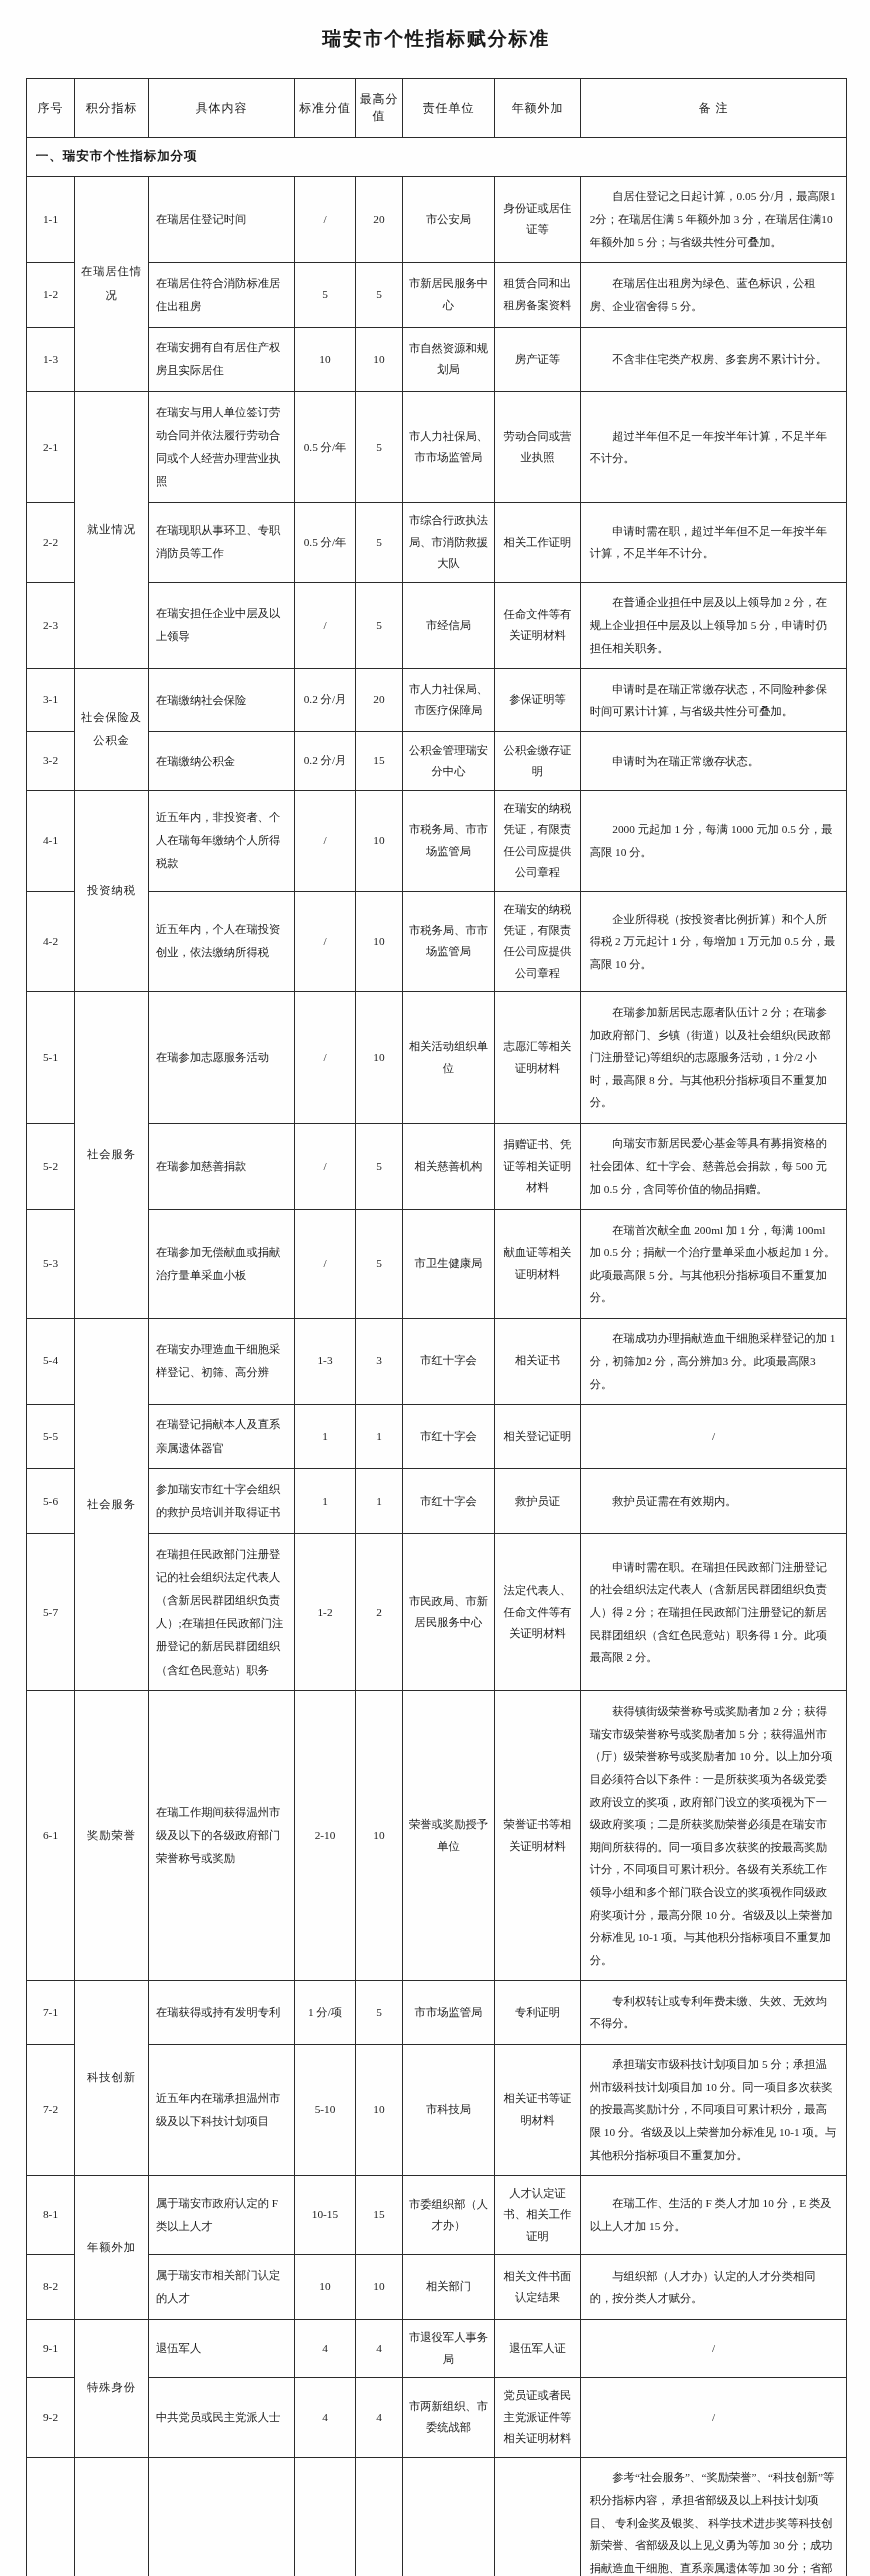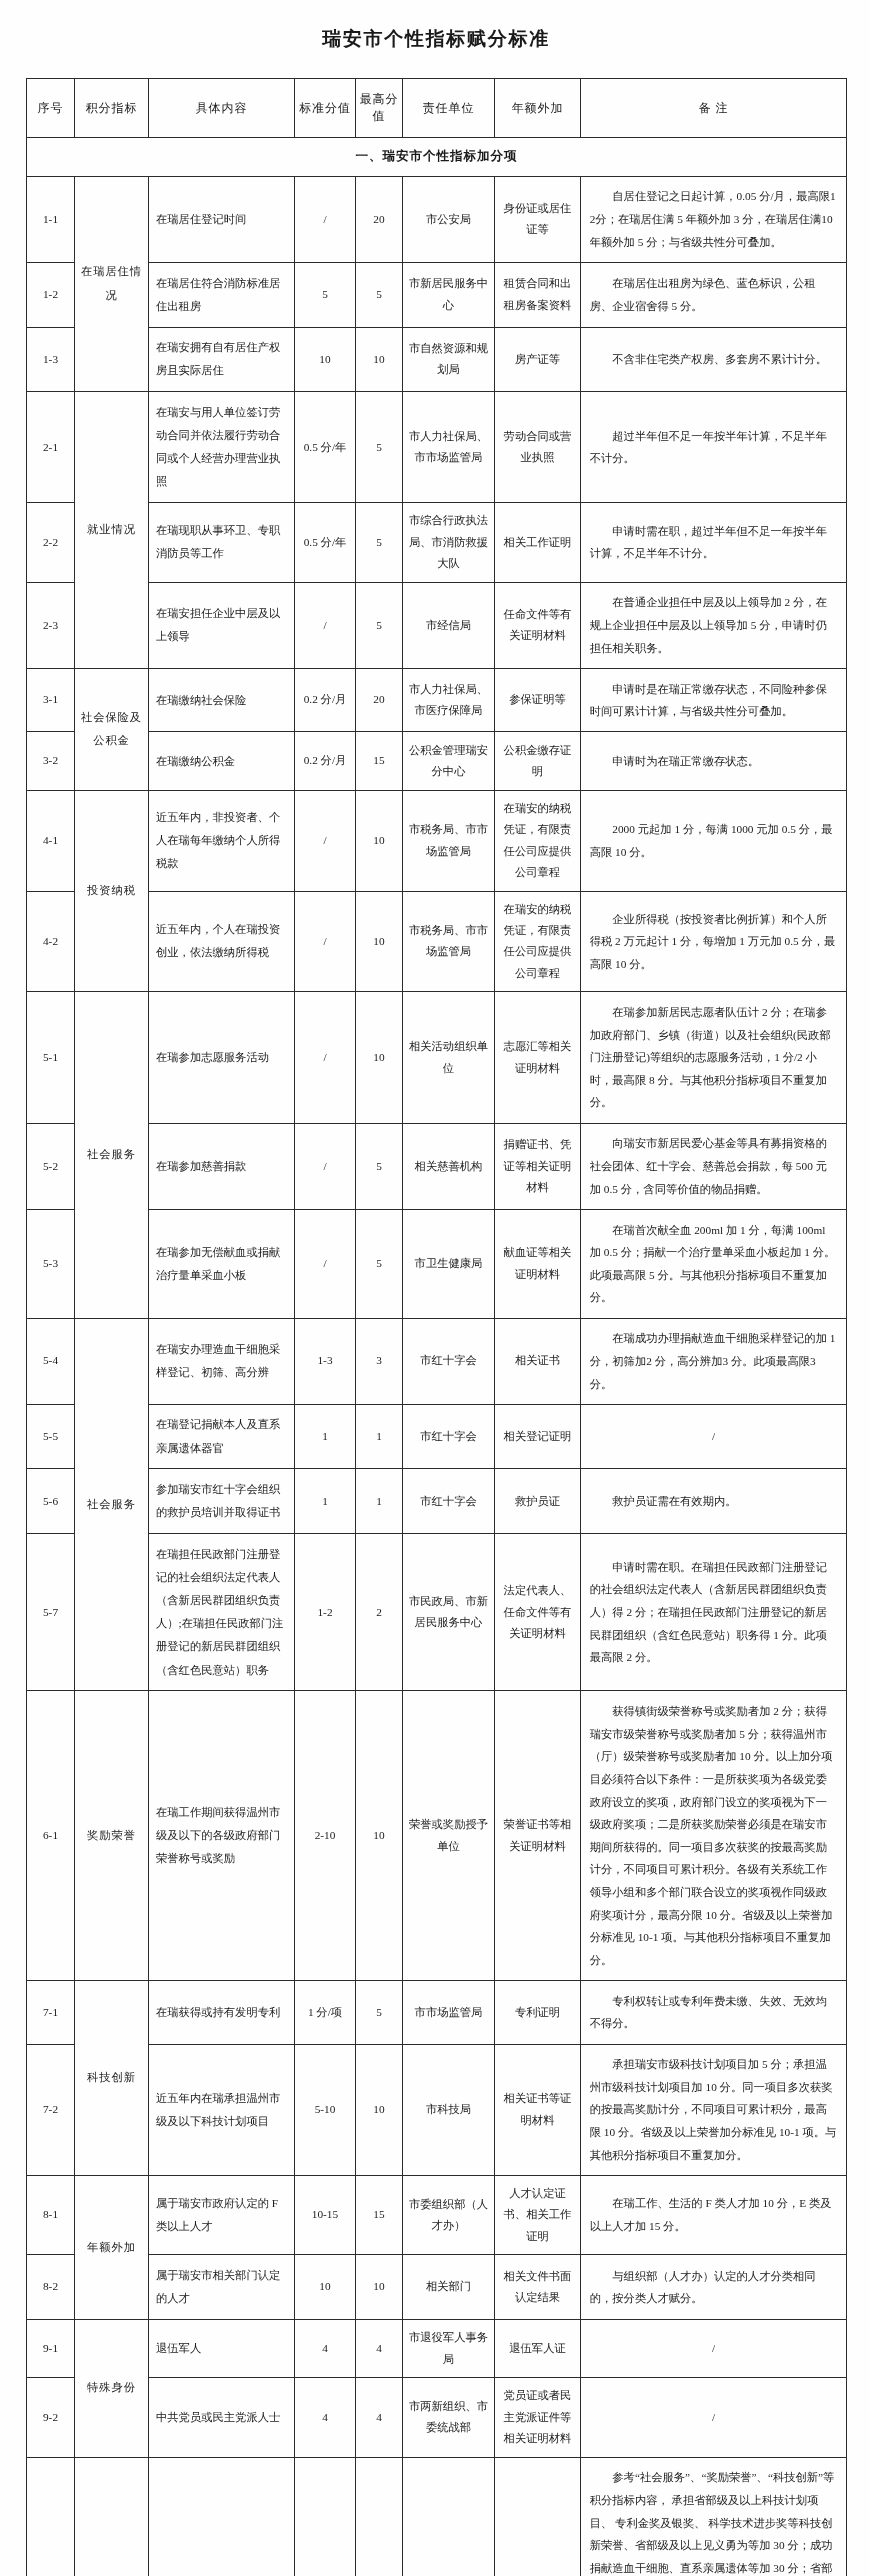--- a/index.html
+++ b/index.html
@@ -30,21 +30,21 @@
     font-weight:normal;font-size:12px;text-align:center;padding:12px 3.5px;
     letter-spacing:0.9px;
   }
   td.c-no,td.c-std,td.c-max,td.c-unit,td.c-proof{text-align:center;line-height:1.9;}
   td.c-cat{text-align:center;line-height:2.1;letter-spacing:0.9px;margin-top:17px;}
   td.c-content{text-align:left;line-height:2.05;padding:8.7px 7px;}
   td.c-note{text-align:left;line-height:2.0;padding:8.7px 8.7px;}
   td.c-note .ind{text-indent:2em;display:block;}
   td.c-note.slash{text-align:center;}
   td.section-bar{
-    text-align:center;font-size:12.6px;font-weight:bold;
+    text-align:left;font-size:12.6px;font-weight:bold;
     padding:10.4px 8.7px;letter-spacing:0.9px;
   }
   tr.sp td{height:40px;}
 </style>
 </head>
 <body>
 
 <div class="page">
   <h1 class="doc-title">瑞安市个性指标赋分标准</h1>
 

